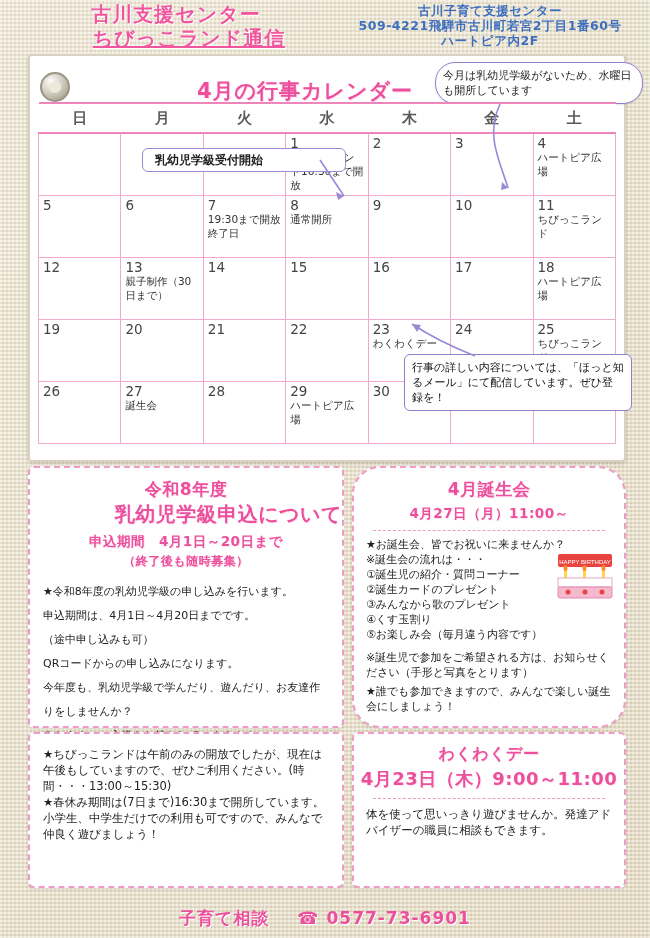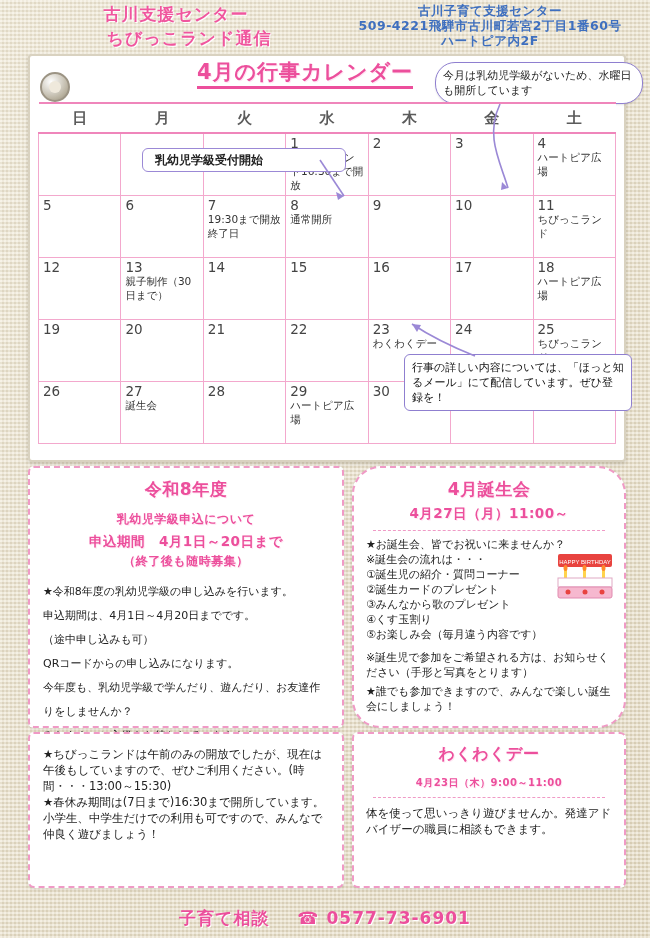--- a/index.html
+++ b/index.html
@@ -17,40 +17,40 @@
       repeating-linear-gradient(90deg,rgba(255,255,255,.25) 0px,rgba(255,255,255,.25) 2px,rgba(0,0,0,.03) 2px,rgba(0,0,0,.03) 4px),
       linear-gradient(135deg,#efe7d2,#e3d8bd);
     z-index:0;
   }
   .page{position:relative;z-index:1;width:650px;height:938px;}
 
   
   .hdr{position:absolute;left:0;top:0;width:650px;height:52px;}
   .hdr-left{
     position:absolute;left:46px;top:2px;width:260px;
-    color:#f0569e;font-weight:bold;font-size:17px;line-height:24px;
+    color:#f0569e;font-weight:bold;font-size:20px;line-height:24px;
     text-align:center;letter-spacing:1px;
     text-shadow:0 0 2px #fff, 1px 1px 0 #fff;
     font-family:"DejaVu Sans","Liberation Sans",sans-serif;
   }
-  .hdr-left .l2{padding-left:26px;}
+  .hdr-left .l2{padding-left:26px;text-decoration:underline;}
   .hdr-right{
     position:absolute;right:10px;top:3px;width:300px;
     color:#3e6fbf;font-weight:bold;font-size:12.5px;line-height:15px;
     text-align:center;letter-spacing:.5px;
   }
 
   
   .cal-wrap{
     position:absolute;left:28px;top:54px;width:594px;height:404px;
     background:#fff;border:2px solid #d9d2c0;border-radius:4px;
     box-shadow:0 2px 4px rgba(0,0,0,.12);
   }
   .cal-title{
-    position:absolute;left:150px;top:2px;width:250px;text-align:center;
+    position:absolute;left:150px;top:21px;width:250px;text-align:center;
     color:#ec4f9c;font-size:21px;font-weight:bold;letter-spacing:1px;
     text-shadow:1px 1px 0 #ffe6f3;
   }
   .cal-title .u{border-bottom:3px solid #ec4f9c;padding-bottom:2px;}
   .eyelet{position:absolute;top:16px;width:26px;height:26px;border-radius:50%;
     background:radial-gradient(circle at 35% 30%,#fff,#b9b2a0 70%,#8d8676);
     border:2px solid #9c9484;}
   .eyelet.l{left:10px;} .eyelet.r{right:10px;}
   .eyelet:after{content:"";position:absolute;left:7px;top:7px;width:12px;height:12px;border-radius:50%;background:#efe9dc;}
 
@@ -102,34 +102,34 @@
   .p1{left:28px;top:466px;width:312px;height:258px;}
   .p2{left:352px;top:466px;width:270px;height:258px;border-radius:28px;}
   .p3{left:28px;top:732px;width:312px;height:152px;}
   .p4{left:352px;top:732px;width:270px;height:152px;}
 
   .p-title{
     color:#ec4f9c;font-weight:bold;text-align:center;letter-spacing:.5px;
     text-shadow:1px 1px 0 #ffe9f4;
   }
   .p1 .t1{font-size:17px;margin-top:10px;}
-  .p1 .t2{font-size:12px;margin-top:10px;}
+  .p1 .t2{font-size:20px;margin-top:0;text-align:right;}
   .p1 .t3{font-size:13.5px;margin-top:5px;}
   .p1 .t4{font-size:12px;margin-top:2px;}
   .p1 .body{padding:10px 13px 0 13px;font-size:11px;line-height:24px;color:#222;}
 
   .p2 .t1{font-size:17px;margin-top:10px;}
   .p2 .t2{font-size:13.5px;margin-top:4px;}
   .p2 .rule{width:232px;height:0;border-top:1.5px dashed #f09ac6;margin:7px auto 0 auto;}
   .p2 .body{padding:6px 12px 0 12px;font-size:11px;line-height:15px;color:#222;}
 
   .p3 .body{padding:12px 13px 0 13px;font-size:11.5px;line-height:16px;color:#222;}
 
   .p4 .t1{font-size:16px;margin-top:10px;}
-  .p4 .t2{font-size:10px;margin-top:11px;}
+  .p4 .t2{font-size:18px;margin-top:2px;}
   .p4 .rule{width:232px;height:0;border-top:1.5px dashed #f09ac6;margin:7px auto 0 auto;}
   .p4 .body{padding:7px 12px 0 12px;font-size:11.5px;line-height:16px;color:#222;}
 
   .cake{position:absolute;right:8px;top:78px;width:62px;height:56px;}
 
   .footer{
     position:absolute;left:0;bottom:8px;width:650px;text-align:center;
     color:#ec4f9c;font-weight:bold;font-size:17px;letter-spacing:1px;
     text-shadow:1px 1px 0 #fff;
   }

